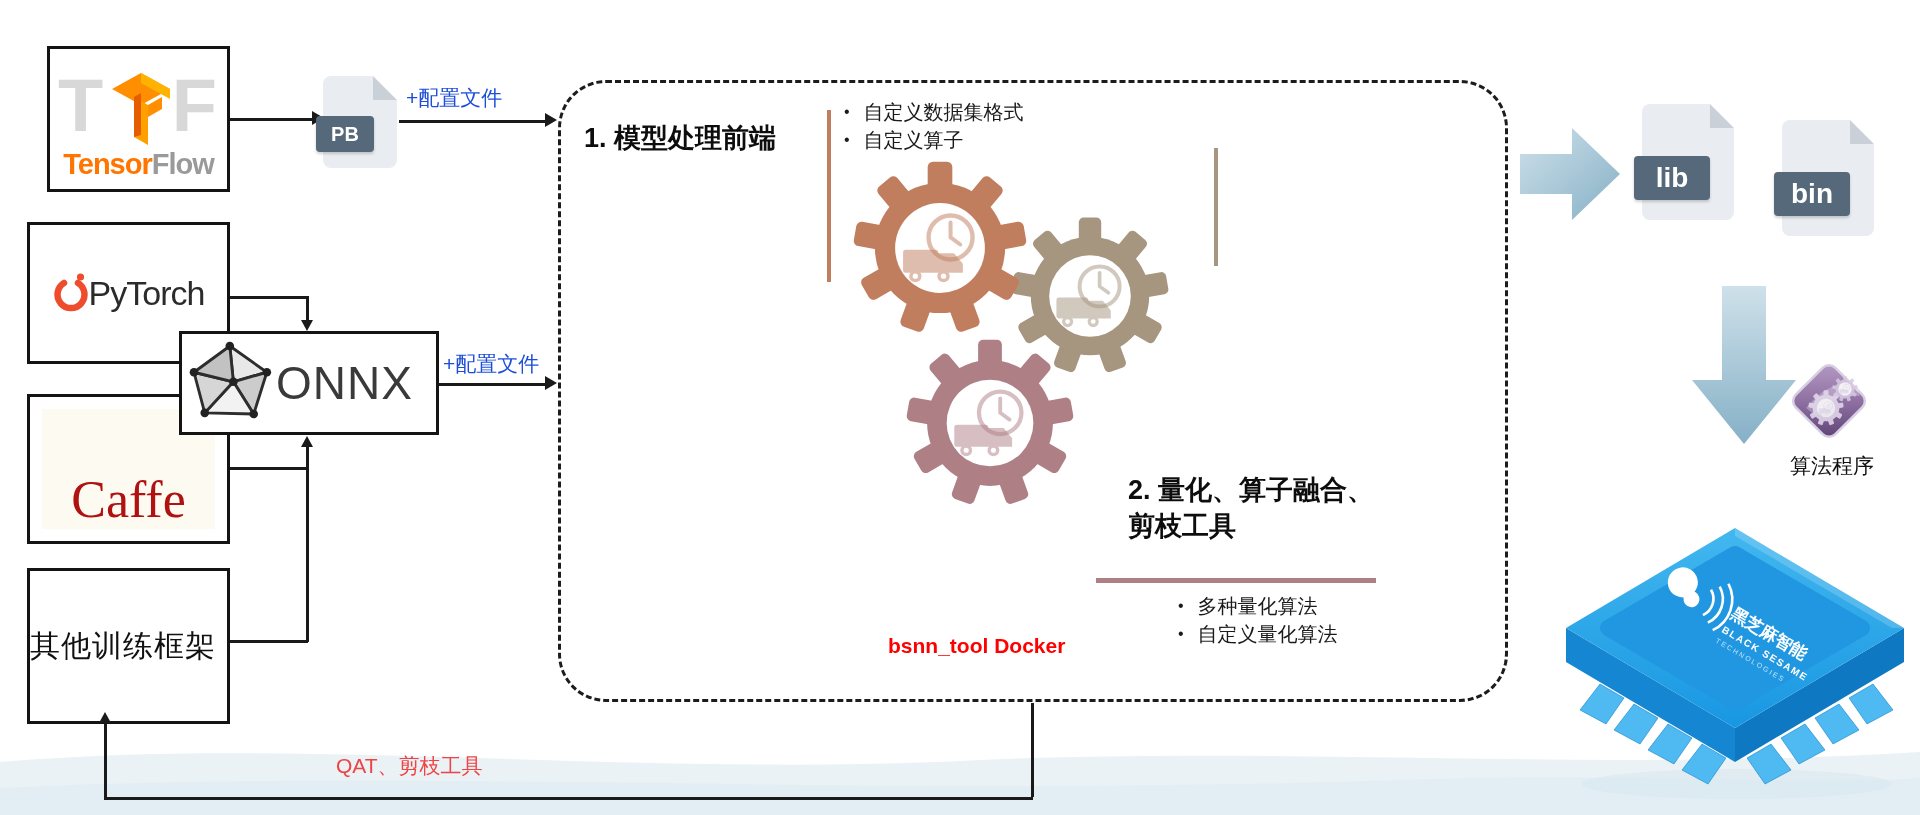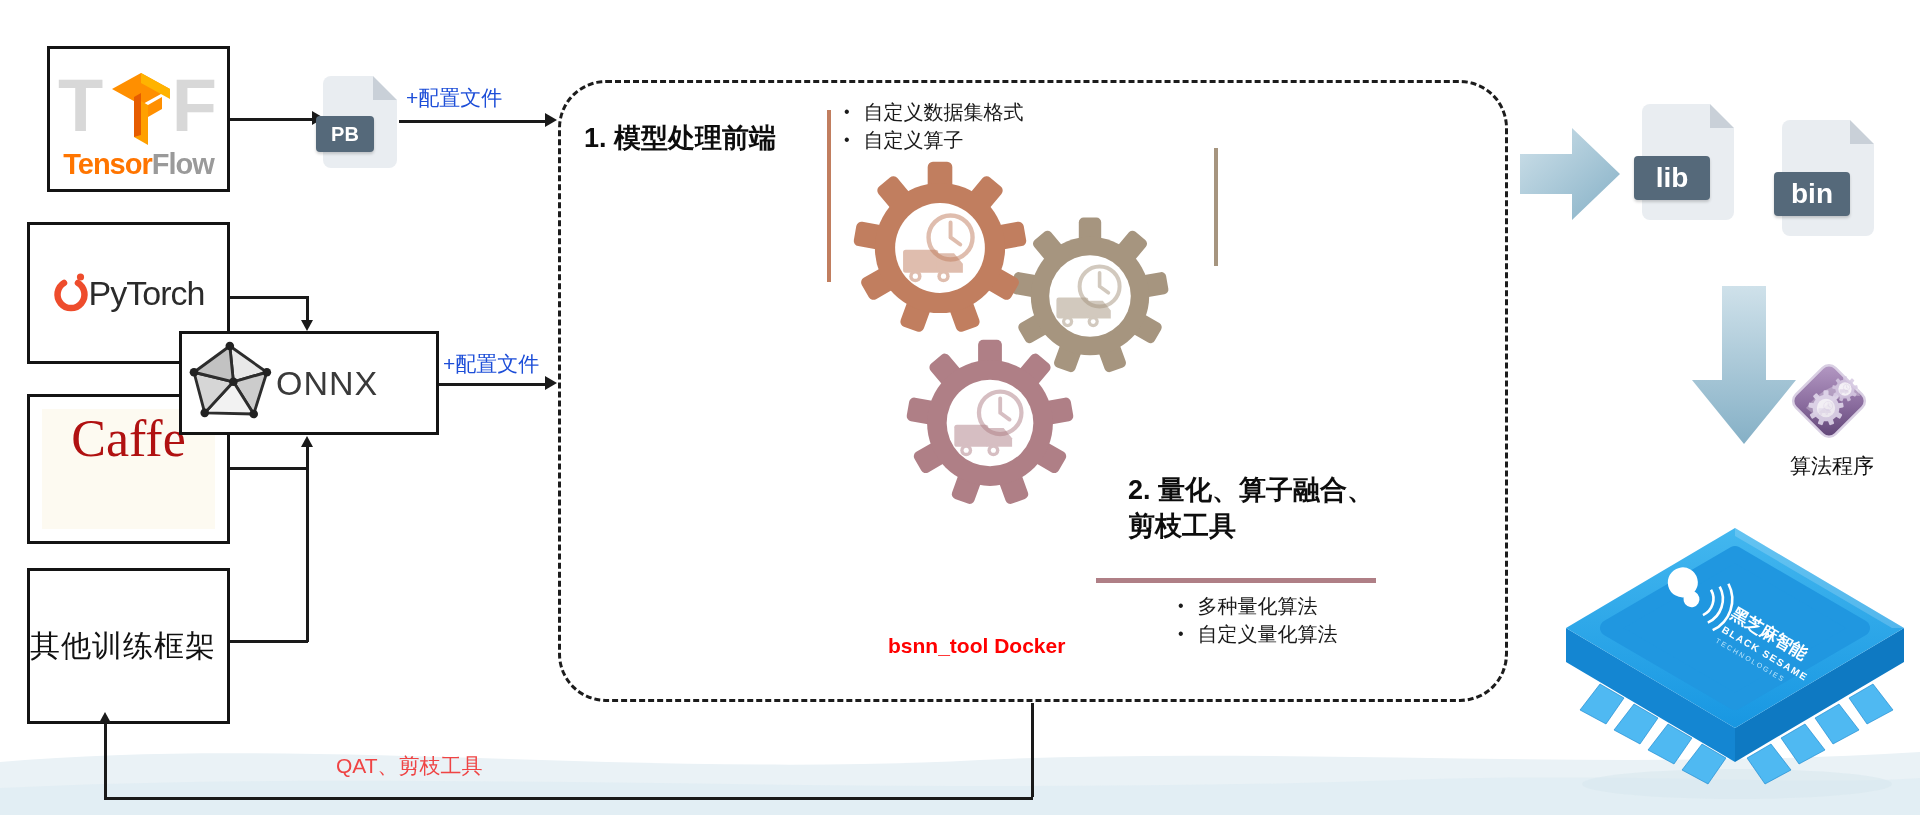--- a/index.html
+++ b/index.html
@@ -21,24 +21,24 @@
   .tf-ghost { position:absolute; font-size:74px; font-weight:700; color:#d8d8d8; top:14px; }
   .tf-ghost.t { left:8px; } .tf-ghost.f { right:10px; }
   .tf-logo { position:absolute; left:54px; top:16px; }
   .tf-word { position:absolute; bottom:8px; width:100%; text-align:center;
              font-size:29px; font-weight:600; letter-spacing:-1px; }
   .tf-word .tensor { color:#ff7500; } .tf-word .flow { color:#9a9a9a; }
 
   .pt-box { display:flex; align-items:center; justify-content:center; }
   .pt-word { font-size:34px; color:#2b2b2b; letter-spacing:-1px; }
 
-  .onnx-word { font-size:34px; color:#3a3a3a; letter-spacing:1px; font-weight:400; margin-left:2px;text-align:center; }
+  .onnx-word { font-size:46px; color:#3a3a3a; letter-spacing:1px; font-weight:400; margin-left:2px;text-align:center; }
 
   .caffe-inner { position:absolute; left:12px; top:12px; right:12px; bottom:12px;
-                 background:#fdfaf1; display:flex; align-items:flex-start; justify-content:center; }
+                 background:#fdfaf1; display:flex; align-items:flex-end; justify-content:center; }
   .caffe-word { font-family:"Liberation Serif", serif; font-size:52px; color:#b01111; }
 
   .other-word { font-size:30px; color:#111; letter-spacing:1px; }
 
   
   .hline { position:absolute; height:2.5px; background:#1a1a1a; }
   .vline { position:absolute; width:2.5px;  background:#1a1a1a; }
   .arr-r { position:absolute; width:0; height:0;
            border-top:7px solid transparent; border-bottom:7px solid transparent;
            border-left:12px solid #1a1a1a; }

